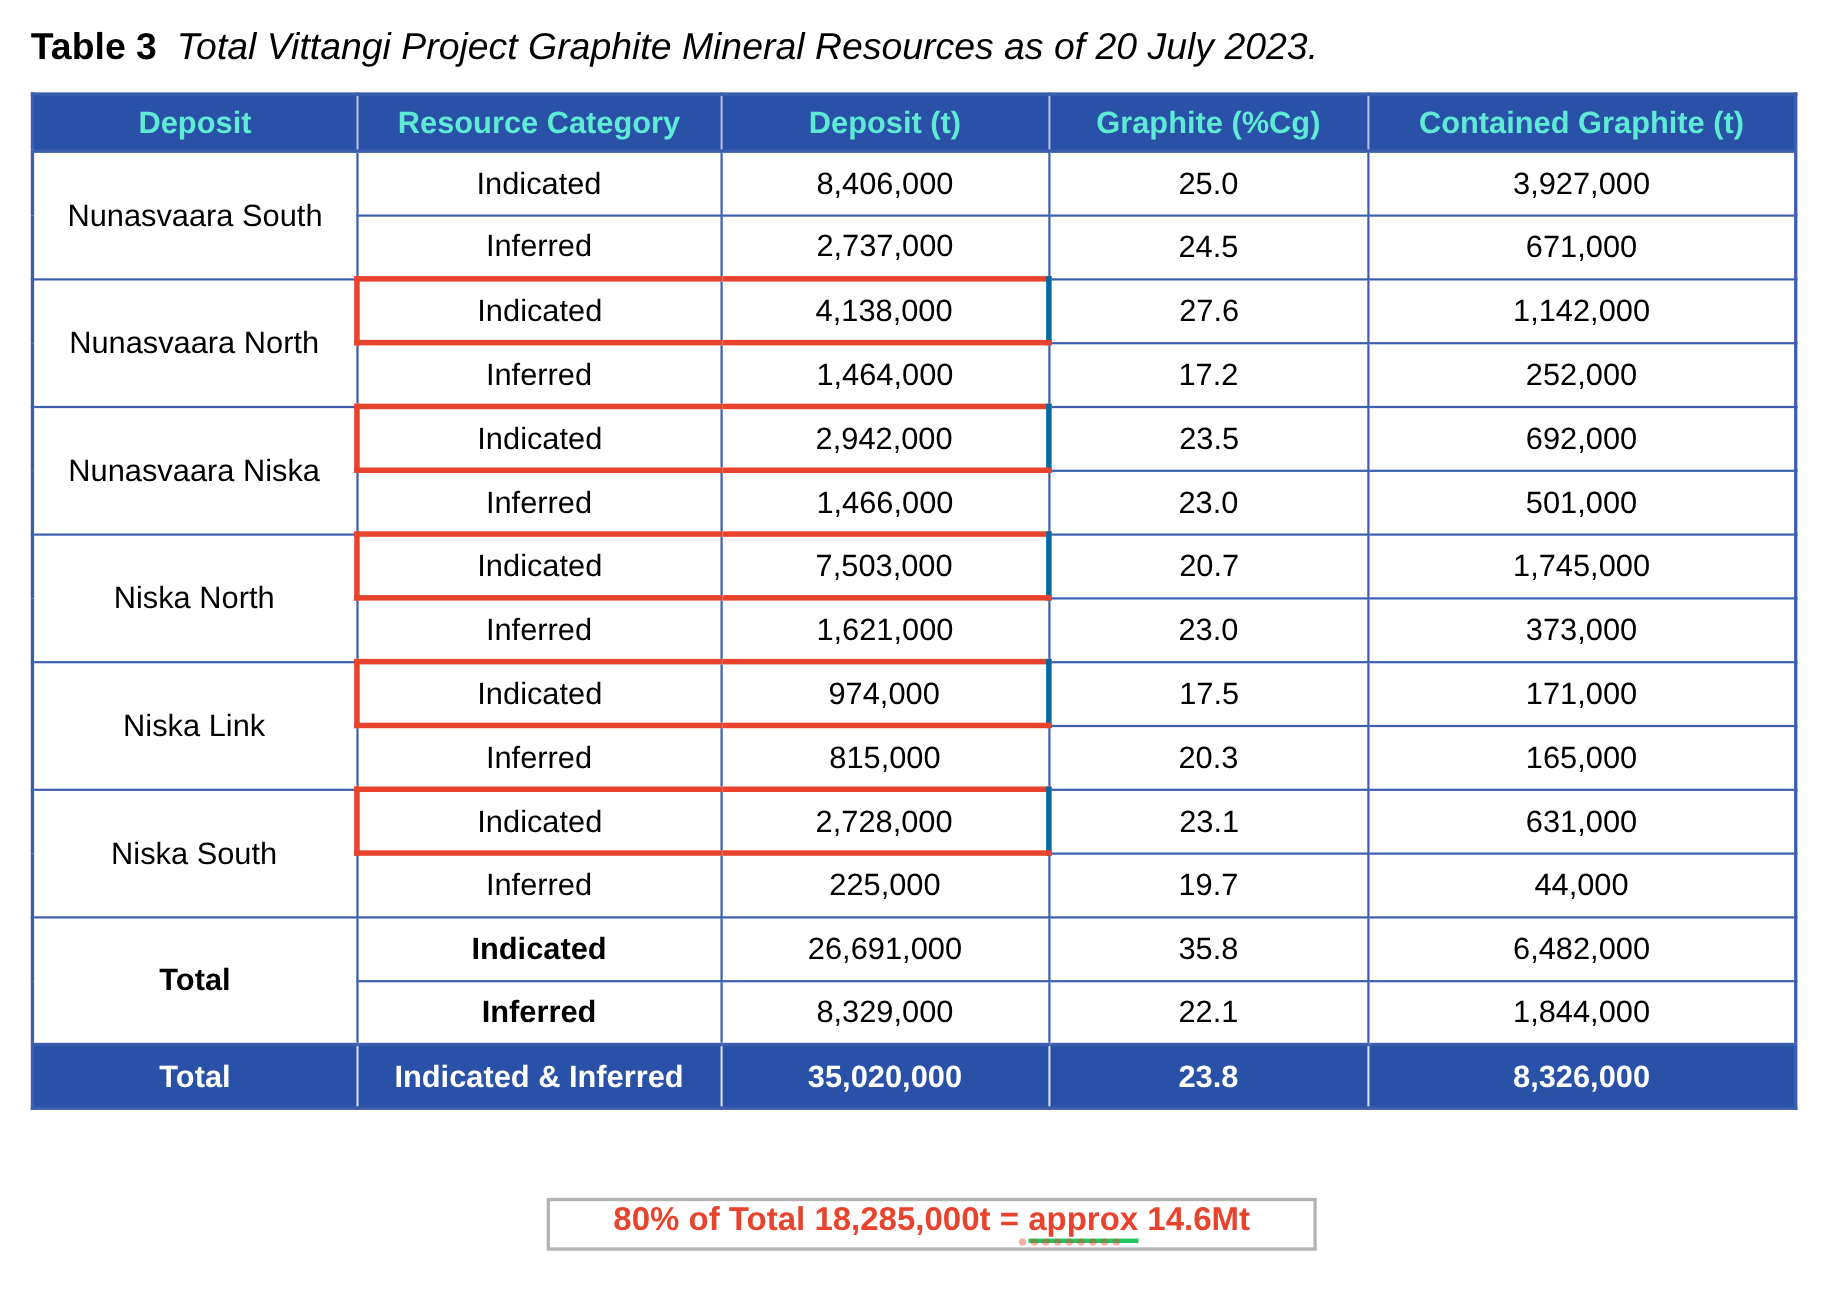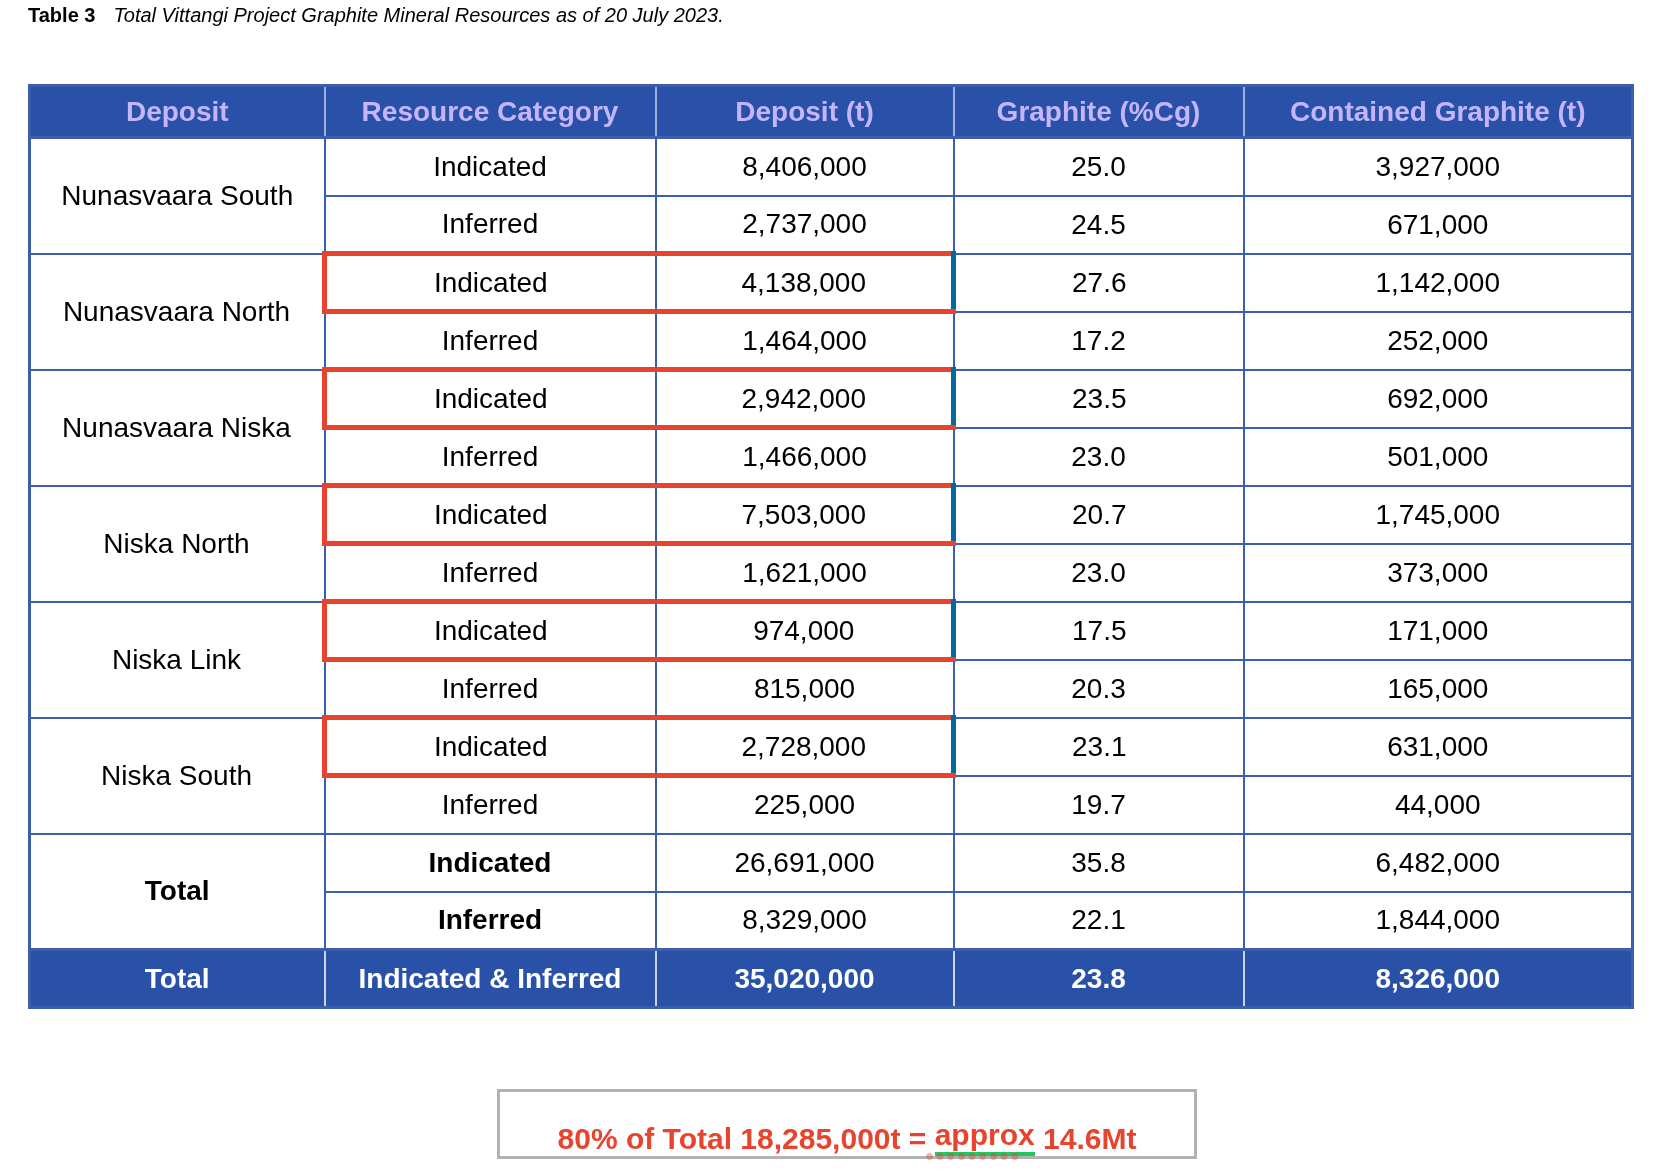--- a/index.html
+++ b/index.html
@@ -1,33 +1,33 @@
 <!DOCTYPE html>
 <html><head>
 <meta charset="utf-8">
 <style>
   html,body{margin:0;padding:0;background:#ffffff;}
   .page{
     position:relative;width:1656px;height:1176px;background:#ffffff;overflow:hidden;
     font-family:"Liberation Sans","DejaVu Sans",sans-serif;color:#000;
   }
   
-  .caption{position:absolute;left:28px;top:4px;font-size:20px;white-space:nowrap;}
+  .caption{position:absolute;left:28px;top:24px;font-size:34px;white-space:nowrap;}
   .caption .cap-label{font-weight:bold;margin-right:18px;}
   .caption .cap-text{font-style:italic;}
   
   table.res{
     position:absolute;left:28px;top:84px;width:1603px;
     border-collapse:collapse;table-layout:fixed;
     font-size:28px;
   }
   table.res{border:3px solid #3B5EAF;}
   th,td{padding:0 6px;text-align:center;vertical-align:middle;box-sizing:border-box;}
   thead th{
-    background:#2A51A8;color:#c4b5fd;font-weight:bold;height:52px;
+    background:#2A51A8;color:#5eead4;font-weight:bold;height:52px;
     border-left:2px solid rgba(255,255,255,0.55);
     border-bottom:3px solid #3B5EAF;
   }
   thead th:first-child{border-left:none;}
   tbody td{height:58px;border:2px solid #3B5EAF;background:#ffffff;}
   tbody tr.bold-row td[data-name="deposit-name"],
   tbody tr.bold-row td[data-name="category-cell"]{font-weight:bold;}
   
   tbody td.hl-left{
     border-top:5px solid #E8432D;border-bottom:5px solid #E8432D;border-left:5px solid #E8432D;
@@ -36,23 +36,23 @@
     border-top:5px solid #E8432D;border-bottom:5px solid #E8432D;border-right:5px solid #0369a1;
   }
   tfoot td{
     background:#2A51A8;color:#ffffff;font-weight:bold;height:58px;
     border-left:2px solid rgba(255,255,255,0.75);
     border-top:3px solid #3B5EAF;
   }
   tfoot td:first-child{border-left:none;}
   
   .annotation-box{
-    position:absolute;left:497px;top:1089px;width:700px;height:70px;
+    position:absolute;left:497px;top:1089px;width:700px;height:48px;
     background:#ffffff;border:3px solid #B3B3B3;box-sizing:border-box;
-    display:flex;align-items:flex-end;justify-content:center;
+    display:flex;align-items:flex-start;justify-content:center;
     font-size:30px;font-weight:bold;color:#E8432D;white-space:pre;
   }
   .approx-wrap{position:relative;display:inline;border-bottom:4px solid #22c55e;}
   .approx-dots{
     position:absolute;left:-10px;top:100%;margin-top:-2px;
     color:rgba(232,67,45,0.42);font-size:16px;letter-spacing:1px;line-height:12px;
     white-space:nowrap;font-weight:normal;pointer-events:none;
   }
 </style>
 </head>

